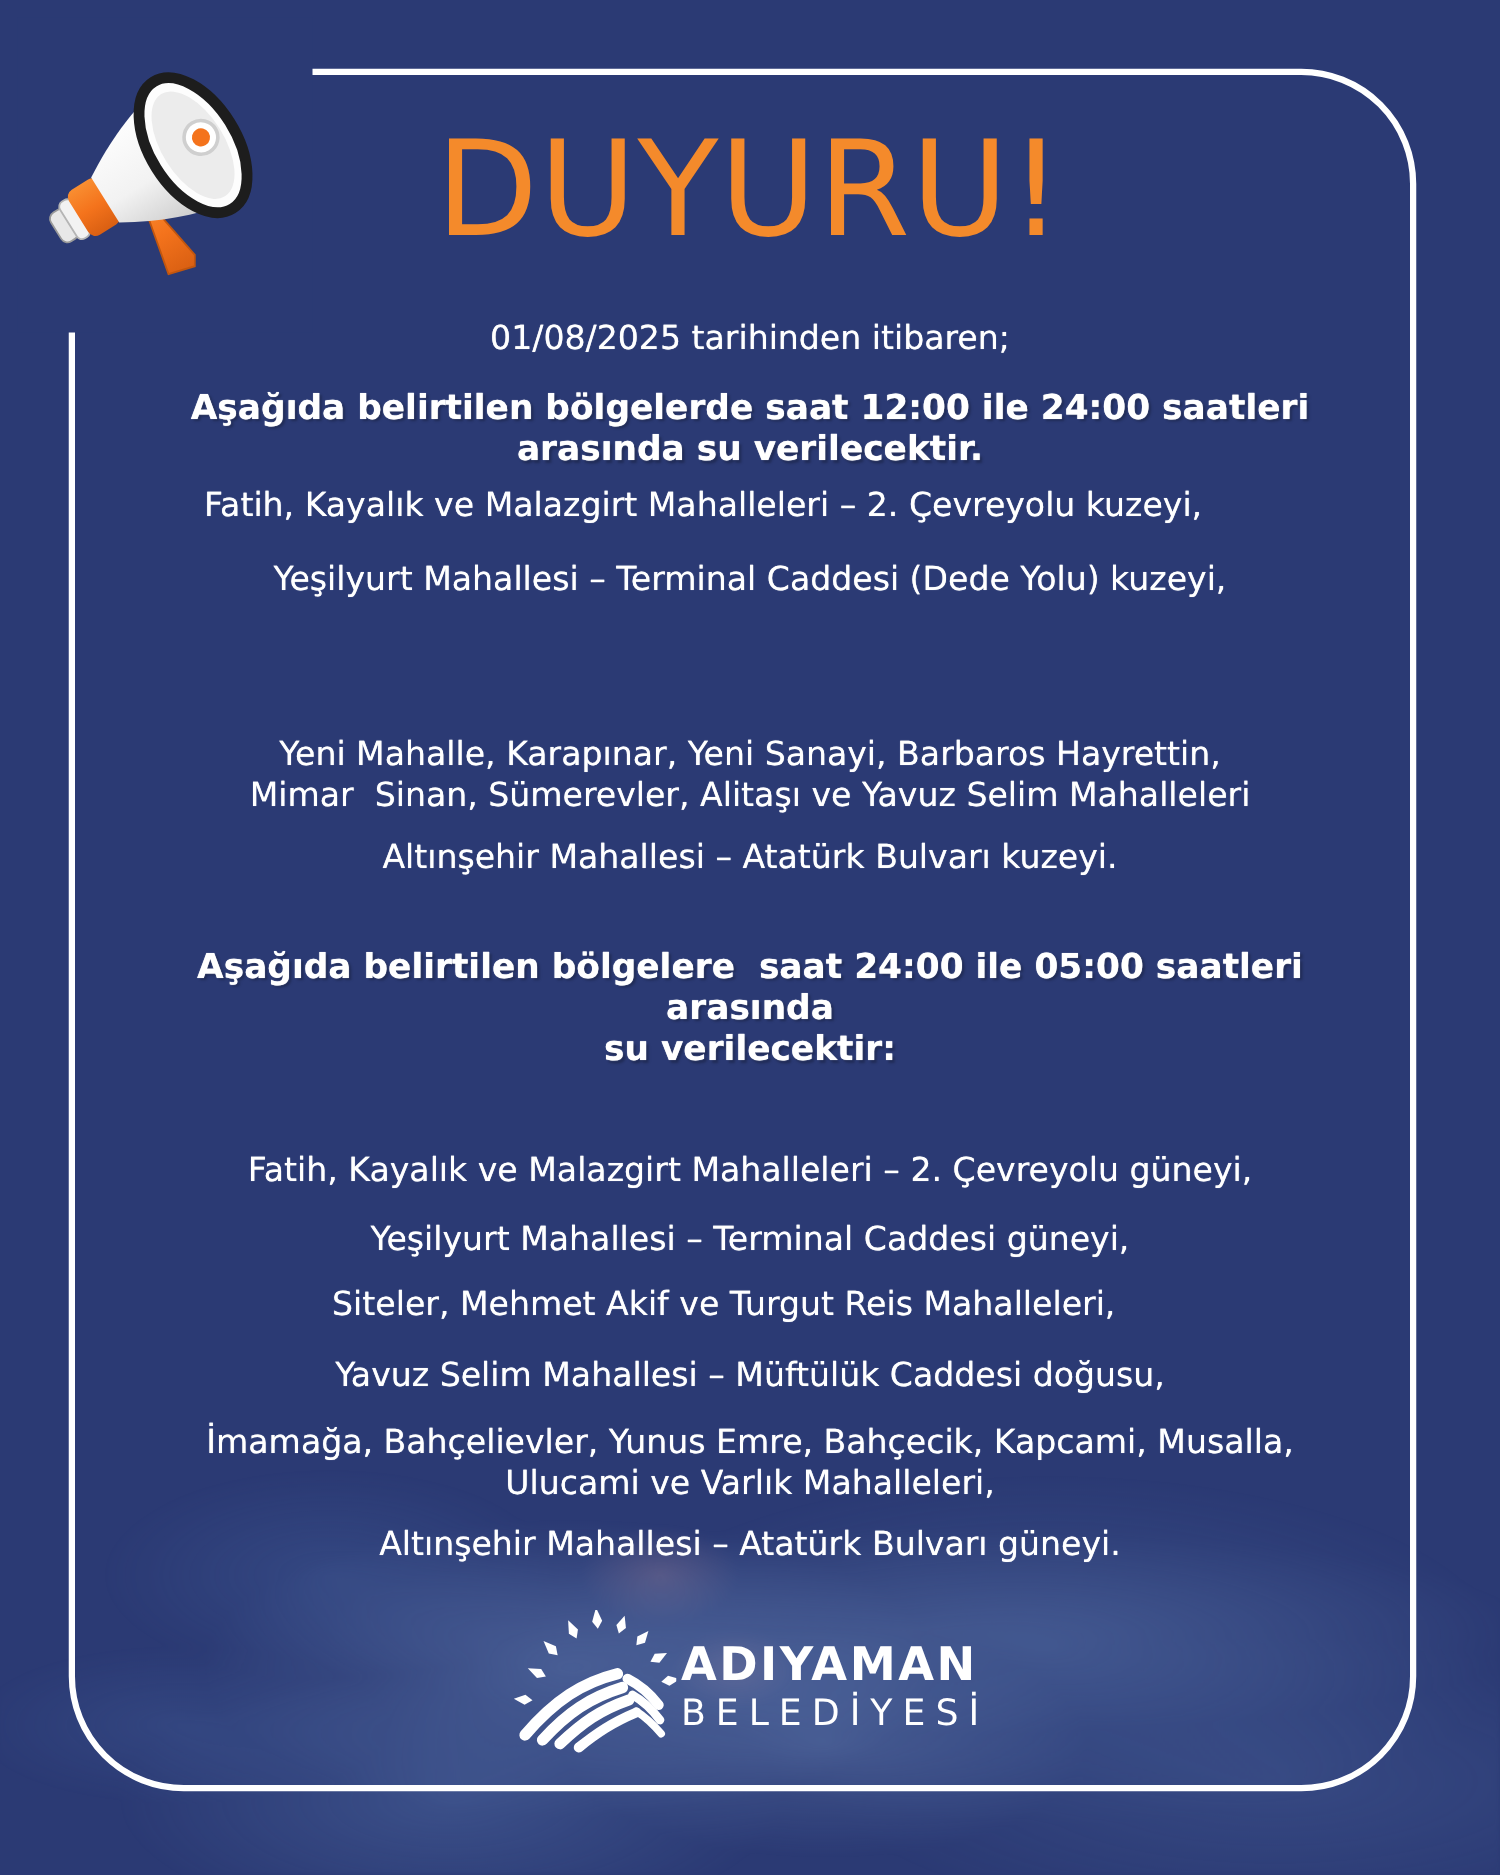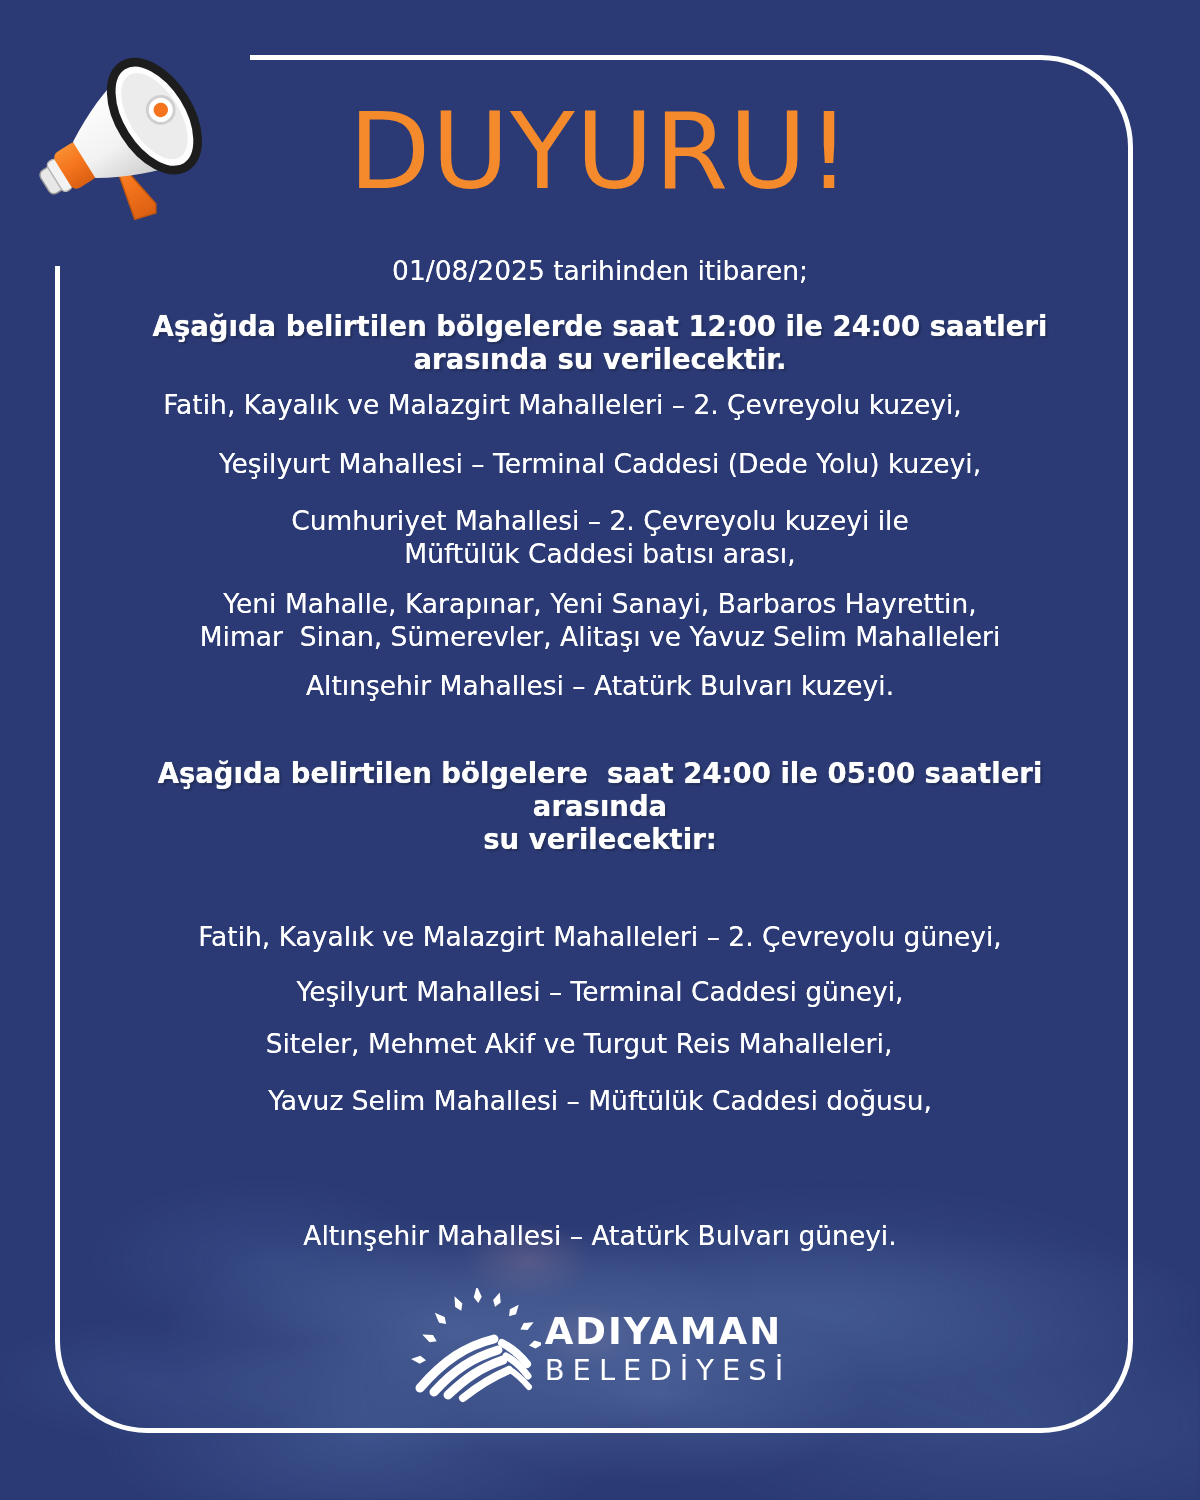--- a/index.html
+++ b/index.html
@@ -123,32 +123,32 @@
   </svg>
 
   <h1 class="title">DUYURU!</h1>
 
   <p class="line date-line">01/08/2025 tarihinden itibaren;</p>
 
   <p class="line heading sec-a-heading">Aşağıda belirtilen bölgelerde saat 12:00 ile 24:00 saatleri
 arasında su verilecektir.</p>
   <p class="line a-item-0">Fatih, Kayalık ve Malazgirt Mahalleleri – 2. Çevreyolu kuzeyi,</p>
   <p class="line a-item-1">Yeşilyurt Mahallesi – Terminal Caddesi (Dede Yolu) kuzeyi,</p>
-  <p class="line a-item-2">Cumhuriyet Mahallesi – 2. Çevreyolu kuzeyi ile
-Müftülük Caddesi batısı arası,</p>
   <p class="line a-item-3">Yeni Mahalle, Karapınar, Yeni Sanayi, Barbaros Hayrettin,
 Mimar  Sinan, Sümerevler, Alitaşı ve Yavuz Selim Mahalleleri</p>
   <p class="line a-item-4">Altınşehir Mahallesi – Atatürk Bulvarı kuzeyi.</p>
 
   <p class="line heading sec-b-heading">Aşağıda belirtilen bölgelere  saat 24:00 ile 05:00 saatleri arasında
 su verilecektir:</p>
   <p class="line b-item-1">Fatih, Kayalık ve Malazgirt Mahalleleri – 2. Çevreyolu güneyi,</p>
   <p class="line b-item-2">Yeşilyurt Mahallesi – Terminal Caddesi güneyi,</p>
   <p class="line b-item-3">Siteler, Mehmet Akif ve Turgut Reis Mahalleleri,</p>
   <p class="line b-item-4">Yavuz Selim Mahallesi – Müftülük Caddesi doğusu,</p>
+  <p class="line b-item-5">İmamağa, Bahçelievler, Yunus Emre, Bahçecik, Kapcami, Musalla,
+Ulucami ve Varlık Mahalleleri,</p>
   <p class="line b-item-6">Altınşehir Mahallesi – Atatürk Bulvarı güneyi.</p>
 
   <div class="footer-logo">
     <svg class="logo-mark" viewBox="0 0 130 124" aria-hidden="true">
       <g fill="none" stroke="#ffffff" stroke-linecap="round">
 
         <path d="M10 100 C 34 72 56 58 84 51" stroke-width="9"></path>
         <path d="M24 104 C 44 82 62 70 88 62" stroke-width="9"></path>
         <path d="M38 107 C 56 90 70 80 93 72" stroke-width="9"></path>
         <path d="M53 110 C 68 98 80 90 99 82" stroke-width="8"></path>

